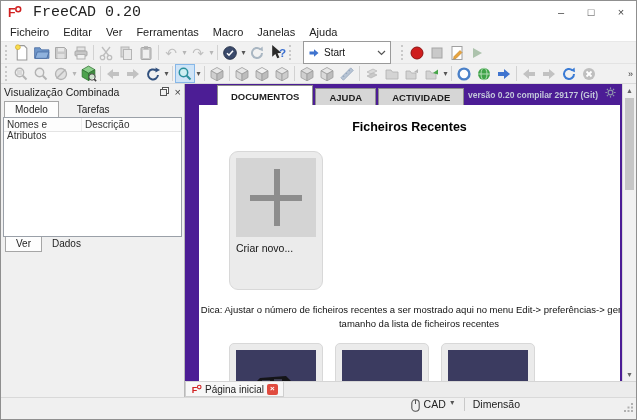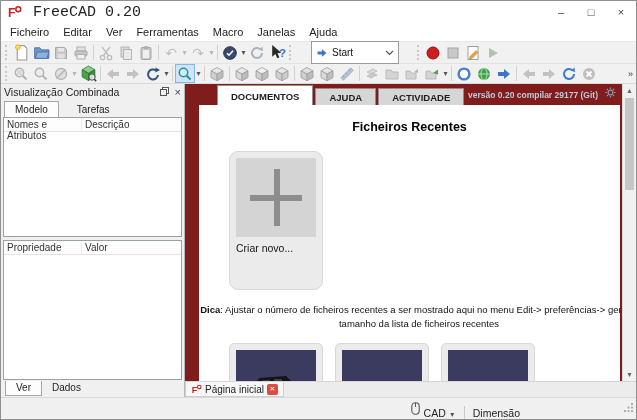--- a/index.html
+++ b/index.html
@@ -21,21 +21,21 @@
   .toolbar{background:#f1f1f1;display:flex;align-items:center;flex:0 0 auto;padding-left:2px;}
   .tb1{height:22px;border-bottom:1px solid #e3e3e3;}
   .tb2{height:20px;border-bottom:1px solid #dadada;}
   .ti{width:20px;height:19px;display:flex;align-items:center;justify-content:center;position:relative;}
   .ti span.uni{font-size:14px;line-height:1;}
   .caret{font-size:8px;color:#555;width:7px;text-align:center;}
   .caret.dis{color:#b5b5b5;}
   .sep{width:1px;height:15px;background:#d2d2d2;margin:0 2px;}
   .handle{width:4px;height:15px;border-left:2px dotted #c9c9c9;margin:0 2px;}
   .wb-combo{height:23px;background:#fff;border:1px solid #9a9a9a;display:flex;align-items:center;
-            width:88px;padding:0 4px;margin:0 16px;}
+            width:88px;padding:0 4px;margin:0 8px;}
   .wb-combo .lbl{font-size:10px;color:#111;margin-left:4px;}
   .wb-combo .cv{margin-left:auto;}
   .zoombox-active{background:#cfe4f7;border:1px solid #86b7e8;}
   .overflow{margin-left:auto;font-size:9px;color:#333;padding:0 3px 0 0;}
 
   
   .body{flex:1;display:flex;min-height:0;}
 
   
   .dock{width:184px;flex:0 0 auto;background:#f0f0f0;display:flex;flex-direction:column;border-right:1px solid #b9b9b9;}
@@ -51,56 +51,56 @@
   .col{font-size:10px;color:#333;padding:1px 0 0 3px;}
   .col.c1{width:78px;border-right:1px solid #ececec;}
   .tree-item{font-size:10.5px;color:#111;padding:2px 0 0 3px;}
   .props{flex:1;margin-top:3px;margin-bottom:1px;}
   .dock-bottom-tabs{height:16px;display:flex;align-items:flex-start;padding-left:4px;flex:0 0 auto;}
   .db-tab{font-size:10px;color:#222;padding:1px 10px 2px;}
   .db-tab.active{background:#fdfdfd;border:1px solid #a6a6a6;border-top:none;}
 
   
   .mdi{flex:1;display:flex;flex-direction:column;min-width:0;}
-  .start-bg{flex:1;background:#7f1d1d;position:relative;padding:0 16px 0 14px;min-height:0;}
+  .start-bg{flex:1;background:#4c1d95;position:relative;padding:0 16px 0 14px;min-height:0;}
   .tabstrip{height:21px;display:flex;align-items:flex-end;padding-left:18px;}
   .stab{font-size:9.5px;font-weight:bold;color:#1d1d1d;padding:3px 13px 3px;background:#d6d6d6;
         border:1px solid #8e8e8e;border-bottom:none;margin-right:2px;height:17px;}
   .stab.active{background:#ffffff;height:20px;padding-top:5px;}
   .version{margin-left:auto;font-size:8.5px;font-weight:bold;color:#c3c8da;padding-bottom:5px;white-space:nowrap;}
   .gear{margin:0 4px 3px 7px;}
   .page{background:#fff;height:calc(100% - 21px);overflow:hidden;position:relative;}
   .h-center{text-align:center;font-size:12.5px;font-weight:bold;color:#000;}
   .h-recent{padding-top:15px;}
   .new-card{margin:17px 0 0 30px;width:94px;height:139px;background:#ebebeb;border:1px solid #d8d8d8;border-radius:9px;padding:6px 6px 0;}
   .thumb{height:79px;background:#d4d4d4;position:relative;}
   .plus-h{position:absolute;left:14px;right:14px;top:37px;height:6px;background:#8d8d8d;}
   .plus-v{position:absolute;top:11px;bottom:11px;left:38px;width:6px;background:#8d8d8d;}
   .card-label{margin-top:5px;font-size:10.5px;color:#151515;}
   .tip{margin:13px auto 0;width:440px;text-align:center;font-size:9.5px;color:#111;line-height:1.45;}
-  .tip b{font-weight:bold;text-align:right;}
+  .tip b{font-weight:normal;text-align:right;}
   .h-examples{margin-top:10px;}
   .examples{display:flex;gap:12px;margin:12px 0 0 30px;}
   .ex-card{width:94px;height:70px;background:#ebebeb;border:1px solid #d8d8d8;border-radius:5px;padding:6px;}
   .ex-thumb{height:58px;background:#3b3b60;position:relative;overflow:hidden;}
   
   .sbar{position:absolute;top:0;right:0;bottom:0;width:14px;background:#f1f1f1;border-left:1px solid #d8d8d8;}
   .sbar .arr{height:13px;display:flex;align-items:center;justify-content:center;font-size:7px;color:#666;}
   .sbar .arr.dn{position:absolute;bottom:0;left:0;right:0;}
   .sthumb{position:absolute;top:14px;left:2px;right:2px;height:92px;background:#c6c6c6;}
 
   
   .mdi-tabbar{height:16px;background:#ececec;border-top:1px solid #d5d5d5;display:flex;align-items:center;flex:0 0 auto;}
   .mdi-tab{height:15px;display:flex;align-items:center;gap:3px;background:#f7f7f7;border:1px solid #cfcfcf;border-top:none;padding:0 5px;}
   .mdi-tab .lbl{font-size:10px;color:#222;}
   .tab-close{width:11px;height:11px;background:#e04b3f;border-radius:2px;color:#fff;font-size:8px;font-weight:bold;
              display:flex;align-items:center;justify-content:center;line-height:1;}
 
   
-  .statusbar{height:22px;background:#f0f0f0;border-top:1px solid #d9d9d9;display:flex;align-items:flex-end;padding:0 4px;flex:0 0 auto;position:relative;}
+  .statusbar{height:22px;background:#f0f0f0;border-top:1px solid #d9d9d9;display:flex;align-items:flex-start;padding:0 4px;flex:0 0 auto;position:relative;}
   .sb-spacer{flex:1;}
   .sb-lbl{font-size:10.5px;color:#222;}
   .sb-sep{width:1px;height:13px;background:#c9c9c9;margin:0 8px;}
   .sb-pad{width:112px;}
   .grip{position:absolute;right:2px;bottom:2px;}
   .mini-logo{display:flex;}
 </style>
 </head>
 <body>
 
@@ -460,26 +460,20 @@
         </span>
       </div>
       <div class="dock-tabs">
         <div class="dock-tab active">Modelo</div>
         <div class="dock-tab">Tarefas</div>
       </div>
       <div class="view tree">
         <div class="cols">
           <div class="col c1">Nomes e Atributos</div>
           <div class="col">Descrição</div>
-        </div>
-      </div>
-      <div class="view props">
-        <div class="cols">
-          <div class="col c1">Propriedade</div>
-          <div class="col">Valor</div>
         </div>
       </div>
       <div class="dock-bottom-tabs">
         <div class="db-tab active">Ver</div>
         <div class="db-tab">Dados</div>
       </div>
     </div>
 
     <div class="mdi">
       <div class="start-bg">

